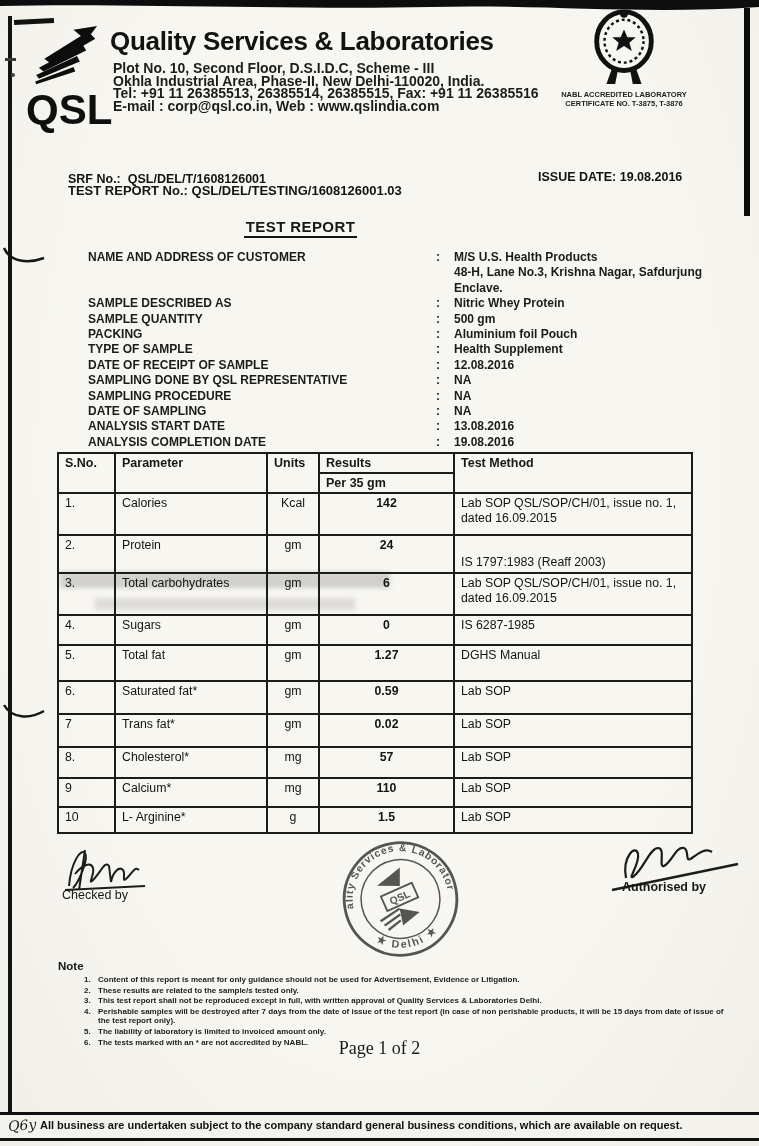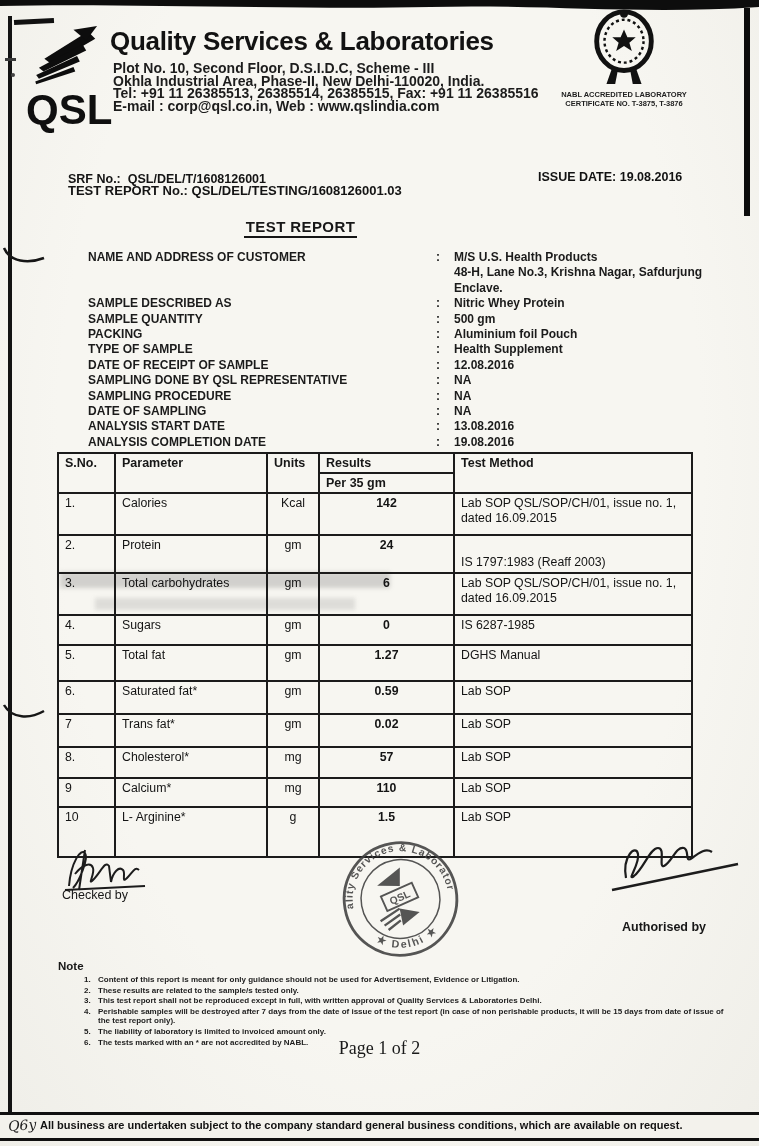--- a/index.html
+++ b/index.html
@@ -55,21 +55,21 @@
   .tbl td { font-size:12.3px; line-height:15px; color:#141414; }
   .th-center, .td-center { text-align:center; }
   .td-result { font-weight:bold; }
   .tbl thead tr { height:17px; }
 
   
   .sig-checked { left:55px; top:842px; }
   .checked-label { left:62px; top:888px; font-size:12.5px; font-weight:normal; }
   .stamp { left:338px; top:838px; transform:rotate(-10deg); opacity:.88; }
   .sig-auth { left:608px; top:840px; }
-  .auth-label { left:622px; top:880px; font-size:12.5px; font-weight:bold;margin-top:40px; }
+  .auth-label { left:622px; top:880px; font-size:12.5px; font-weight:bold; }
 
   
   .note-head { left:58px; top:960px; font-size:11.5px; font-weight:bold; }
   .notes { left:84px; top:975px; width:648px; }
   .n-row { display:flex; font-size:8px; font-weight:bold; line-height:9.6px; color:#1d1d1d; margin-bottom:1px; }
   .n-num { width:14px; flex:none; }
   .n-text { flex:1; }
 
   .page-num { left:0; top:1038px; width:759px; text-align:center;
               font-family:"Liberation Serif", serif; font-size:18px; color:#1a1a1a; }
@@ -289,21 +289,21 @@
         <td class="td-center td-result">57</td>
         <td>Lab SOP</td>
       </tr>
       <tr style="height:29px">
         <td>9</td>
         <td>Calcium*</td>
         <td class="td-center">mg</td>
         <td class="td-center td-result">110</td>
         <td>Lab SOP</td>
       </tr>
-      <tr style="height:50px">
+      <tr style="height:26px">
         <td>10</td>
         <td>L- Arginine*</td>
         <td class="td-center">g</td>
         <td class="td-center td-result">1.5</td>
         <td>Lab SOP</td>
       </tr>
     </tbody>
   </table>
 
   <svg class="abs sig-checked" width="110" height="52" viewBox="0 0 110 52">

